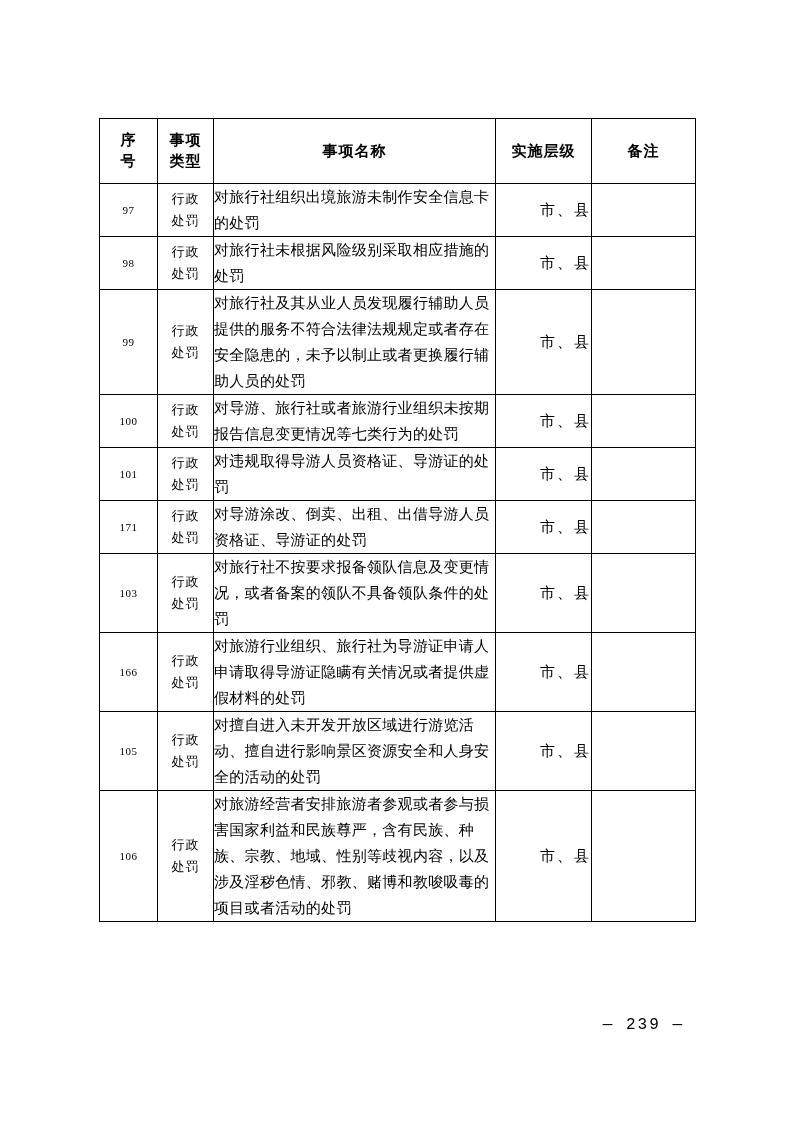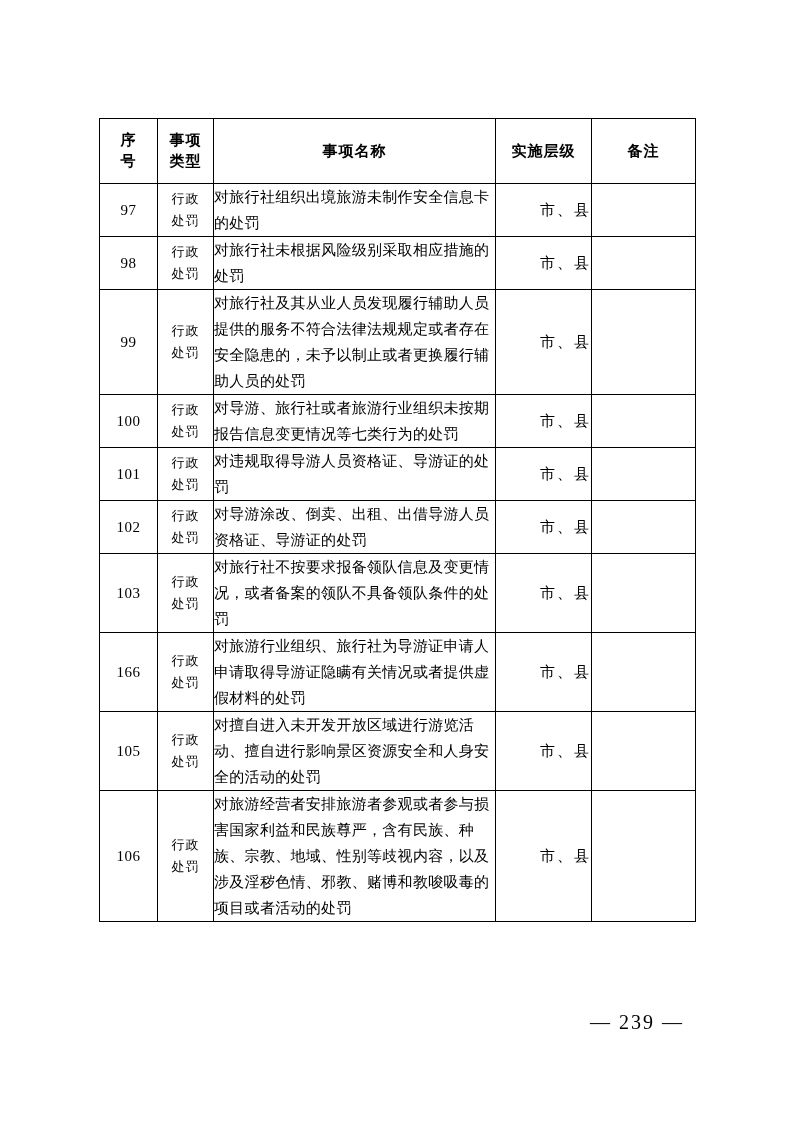--- a/index.html
+++ b/index.html
@@ -43,21 +43,21 @@
     font-size: 15px;
     line-height: 21px;
     height: 64px;
     letter-spacing: 1px;
   }
   thead th .two-line {
     display: block;
   }
   td.seq {
     text-align: center;
-    font-size: 15px;
+    font-size: 11px;
     letter-spacing: 0.5px;
   }
   td.type {
     text-align: center;
     font-size: 13px;
     line-height: 22px;
     letter-spacing: 1px;
   }
   td.type span { display: block; }
   td.name {
@@ -77,22 +77,23 @@
     text-align: center;
     font-size: 15px;
   }
   .footer {
     position: absolute;
     left: 0;
     right: 0;
     bottom: 88px;
     text-align: right;
     padding-right: 110px;
-    font-size: 20px;
+    font-size: 16px;
     letter-spacing: 2px;
+    font-family: Liberation Mono, monospace;
   }
 </style>
 </head>
 <body>
 
 <div class="page">
 
   <table class="doc-table">
     <colgroup>
       <col class="c-seq">
@@ -167,21 +168,21 @@
         <td class="type">
           <span>行政</span>
           <span>处罚</span>
         </td>
         <td class="name">对违规取得导游人员资格证、导游证的处罚</td>
         <td class="level">市、县</td>
         <td class="note"></td>
       </tr>
 
       <tr>
-        <td class="seq">102</td>
+        <td class="seq">171</td>
         <td class="type">
           <span>行政</span>
           <span>处罚</span>
         </td>
         <td class="name">对导游涂改、倒卖、出租、出借导游人员资格证、导游证的处罚</td>
         <td class="level">市、县</td>
         <td class="note"></td>
       </tr>
 
       <tr>

